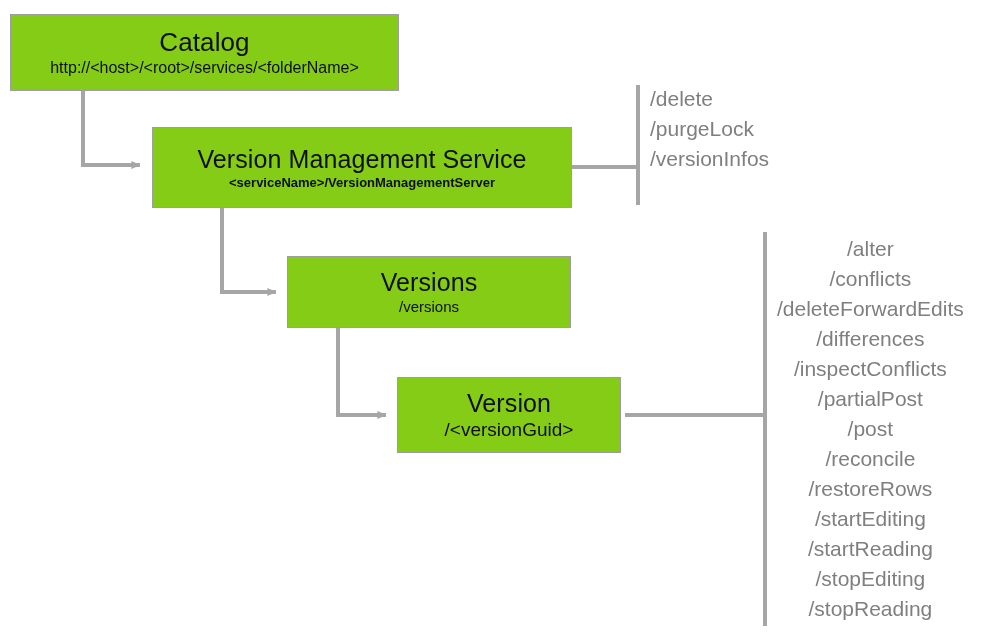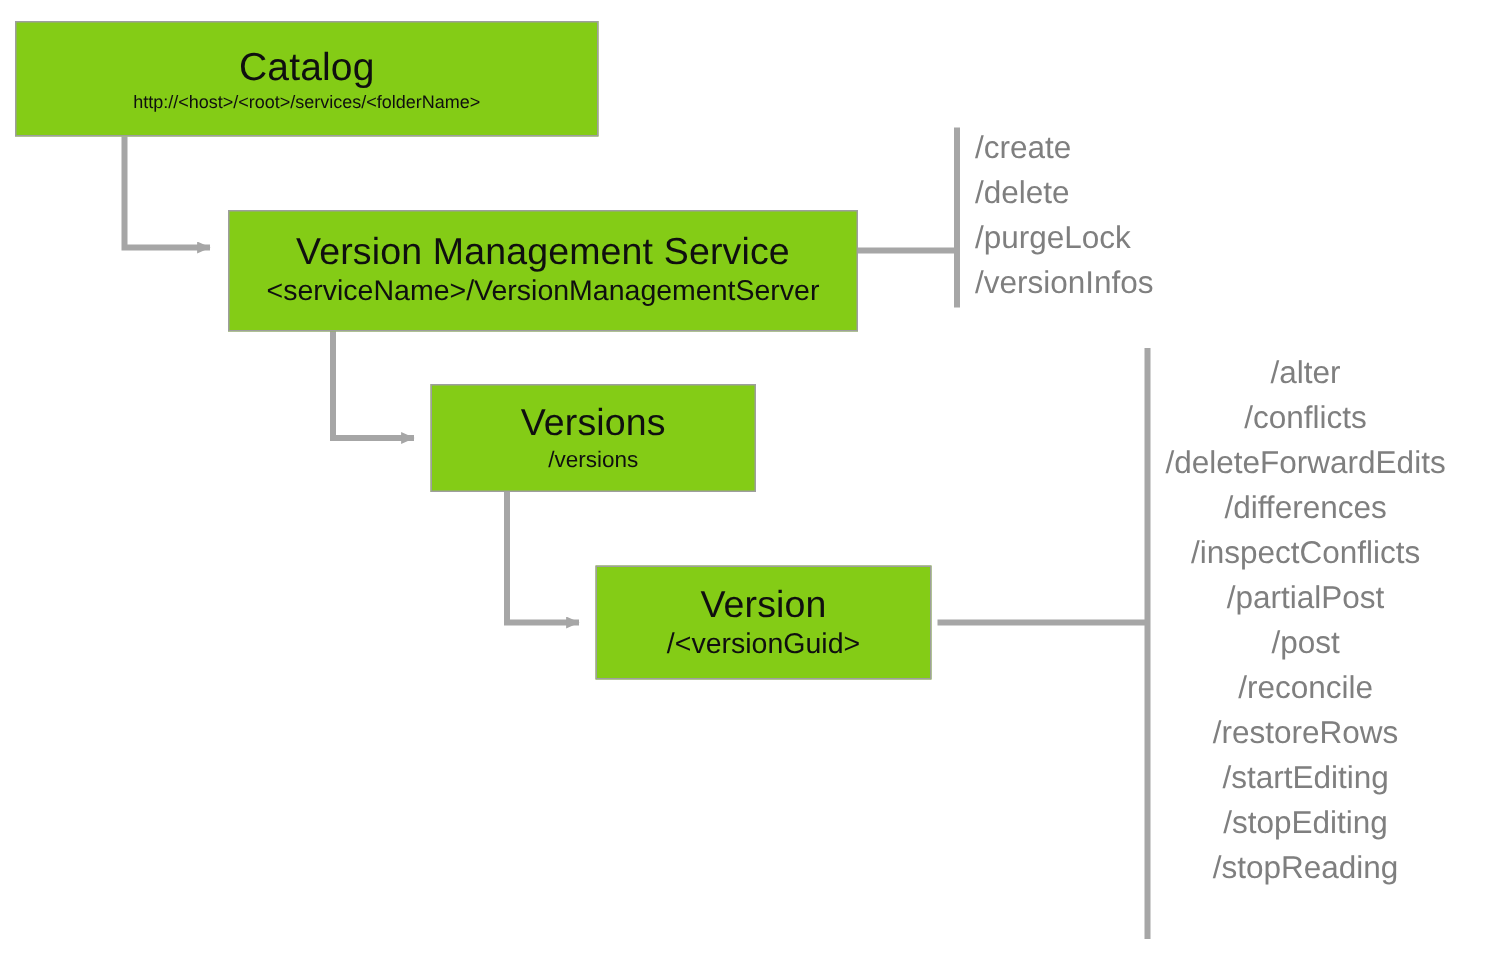--- a/index.html
+++ b/index.html
@@ -53,36 +53,35 @@
     margin-top: 2px;
     white-space: nowrap;
   }
   #node-catalog {
     left: 10px;
     top: 14px;
     width: 389px;
     height: 77px;
   }
   #node-catalog .title { font-size: 26px; }
-  #node-catalog .subtitle { font-size: 12px; }
+  #node-catalog .subtitle { font-size: 16px; }
 
   #node-vms {
     left: 152px;
     top: 127px;
     width: 420px;
     height: 81px;
-    margin-top: 13px;
   }
   #node-vms .title { font-size: 25px; }
-  #node-vms .subtitle { font-size: 19px; }
+  #node-vms .subtitle { font-size: 13px; font-weight: bold; }
 
   #node-versions {
     left: 287px;
     top: 256px;
-    width: 217px;
+    width: 284px;
     height: 72px;
   }
   #node-versions .title { font-size: 25px; }
   #node-versions .subtitle { font-size: 15px; }
 
   #node-version {
     left: 397px;
     top: 377px;
     width: 224px;
     height: 76px;
@@ -159,34 +158,34 @@
     <div class="title">Versions</div>
     <div class="subtitle">/versions</div>
   </div>
 
   <div class="node" id="node-version">
     <div class="title">Version</div>
     <div class="subtitle">/&lt;versionGuid&gt;</div>
   </div>
 
   <div class="endpoint-list" id="endpoints-service">
-    <span class="endpoint-item">/create</span>
     <span class="endpoint-item">/delete</span>
     <span class="endpoint-item">/purgeLock</span>
     <span class="endpoint-item">/versionInfos</span>
   </div>
 
   <div class="endpoint-list" id="endpoints-version">
     <span class="endpoint-item">/alter</span>
     <span class="endpoint-item">/conflicts</span>
     <span class="endpoint-item">/deleteForwardEdits</span>
     <span class="endpoint-item">/differences</span>
     <span class="endpoint-item">/inspectConflicts</span>
     <span class="endpoint-item">/partialPost</span>
     <span class="endpoint-item">/post</span>
     <span class="endpoint-item">/reconcile</span>
     <span class="endpoint-item">/restoreRows</span>
     <span class="endpoint-item">/startEditing</span>
+    <span class="endpoint-item">/startReading</span>
     <span class="endpoint-item">/stopEditing</span>
     <span class="endpoint-item">/stopReading</span>
   </div>
 
 </div>
 
 </body></html>

